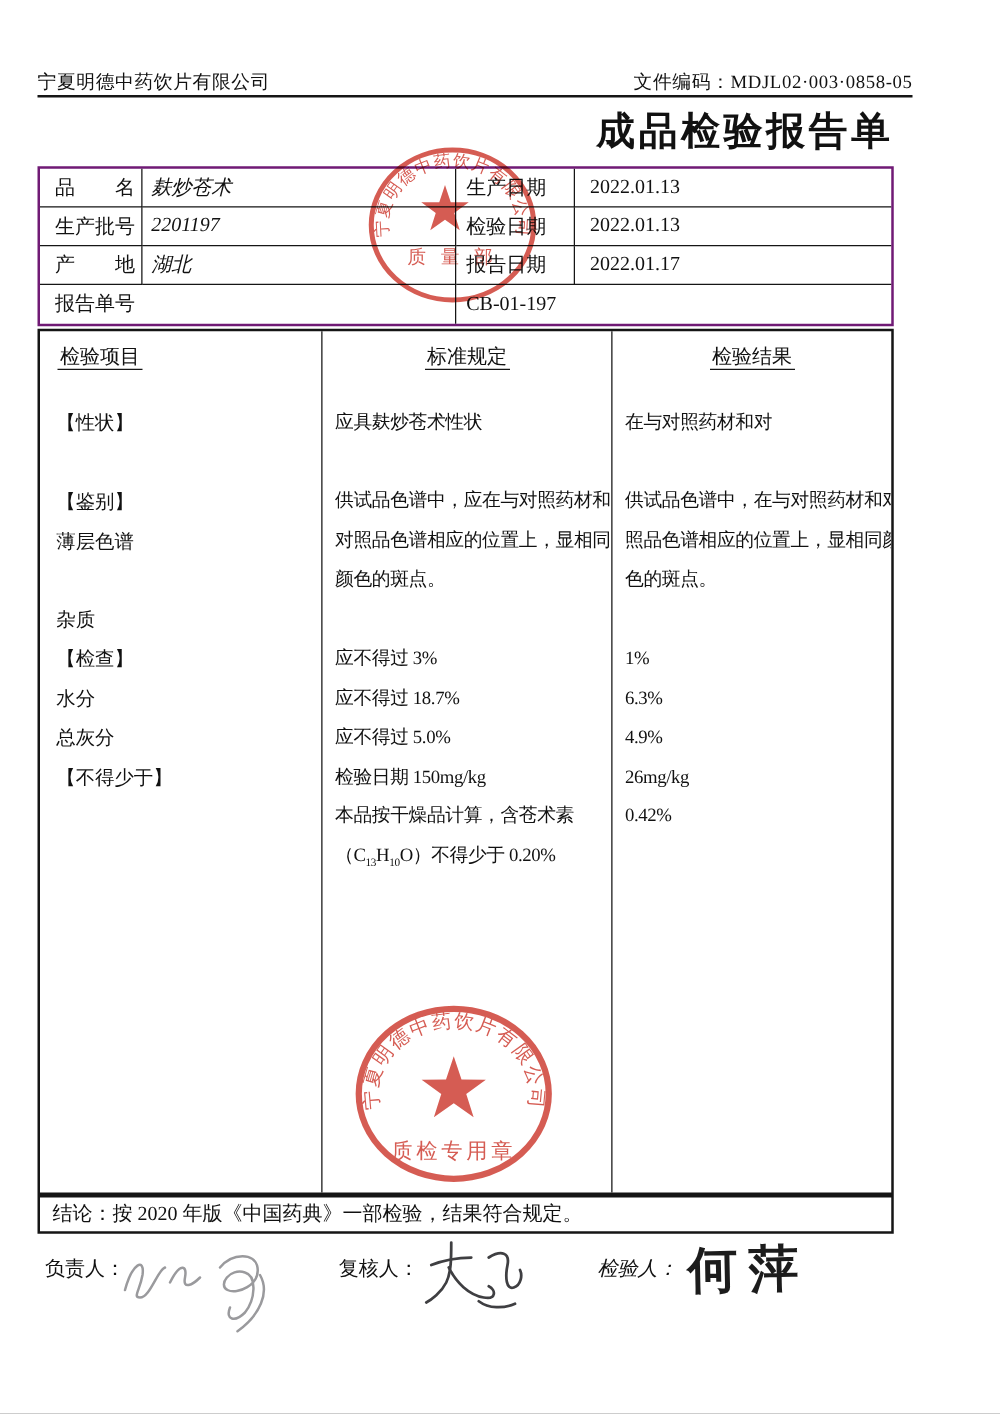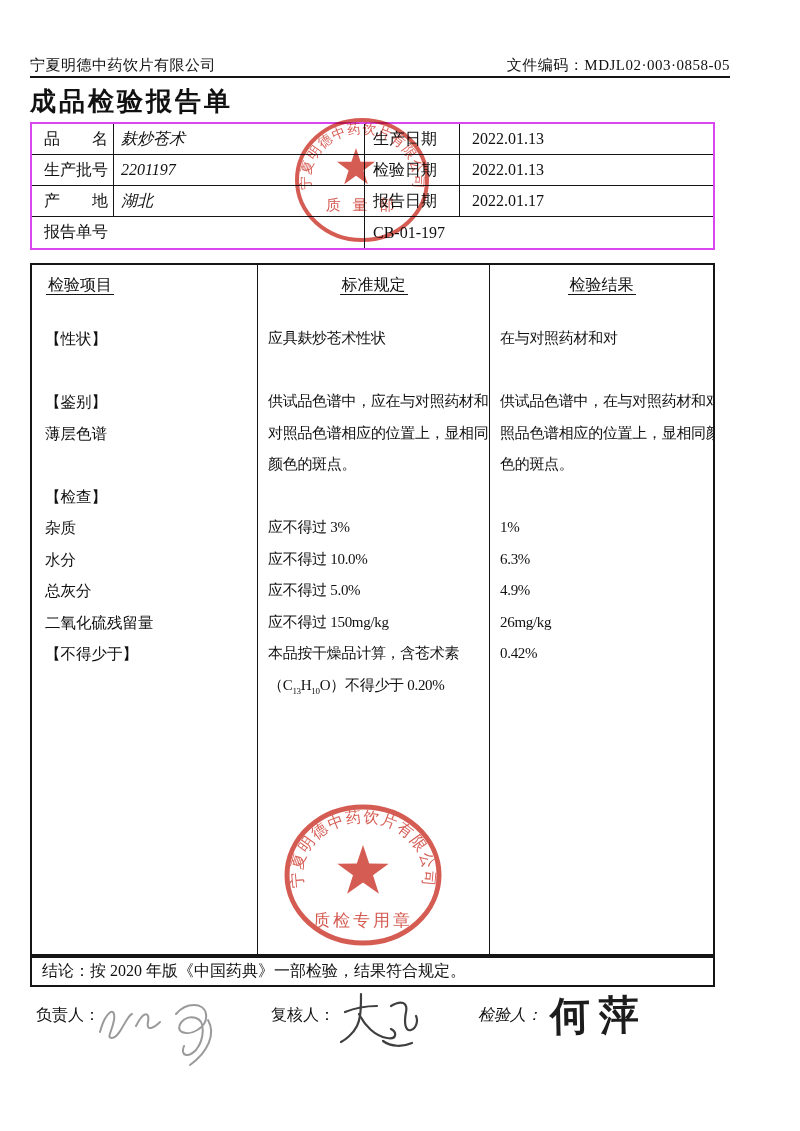--- a/index.html
+++ b/index.html
@@ -2,25 +2,25 @@
 <html style="--ink: #d0453b;"><head>
 <meta charset="utf-8">
 <style>
   html,body{margin:0;padding:0;background:#888;}
   #page{position:relative;width:800px;height:1131px;background:#ffffff;margin:0 auto;
         font-family:"Liberation Serif","DejaVu Serif",serif;color:#111;overflow:hidden;}
   
   .hdr-company{position:absolute;left:30px;top:56px;font-size:15px;letter-spacing:0.5px;}
   .hdr-code{position:absolute;right:70px;top:56px;font-size:15px;letter-spacing:0.5px;}
   .hdr-rule{position:absolute;left:30px;top:76px;width:700px;height:2px;background:#151515;}
-  .doc-title{position:absolute;left:30px;top:84px;width:685px;text-align:left;
-             font-size:26px;font-weight:bold;letter-spacing:3px;}
+  .doc-title{position:absolute;left:30px;top:84px;width:685px;text-align:right;
+             font-size:31px;font-weight:bold;letter-spacing:3px;}
   
-  .info-table{position:absolute;left:30px;top:122px;width:685px;height:128px;box-sizing:border-box;
-              border:2px solid #d946ef;display:grid;grid-template-columns:82px 251px 95px 1fr;
+  .info-table{position:absolute;left:30px;top:133px;width:685px;height:128px;box-sizing:border-box;
+              border:2px solid #701a75;display:grid;grid-template-columns:82px 251px 95px 1fr;
               grid-template-rows:repeat(4,1fr);}
   .cell{display:flex;align-items:center;font-size:16px;box-sizing:border-box;
         border-right:1.5px solid #151515;border-bottom:1.5px solid #151515;
         padding-left:8px;white-space:nowrap;overflow:hidden;}
   .cell.lab1{padding-left:12px;}
   .cell.val1{padding-left:7px;font-style:italic;}
   .cell.val2{padding-left:12px;}
   .cell.colend{border-right:none;}
   .cell.rowend{border-bottom:none;}
   .cell.span2a{grid-column:1 / 3;padding-left:12px;font-family:Liberation Serif, serif;}
@@ -87,42 +87,41 @@
 
   <div class="insp-table">
     <div class="insp-col first">
       <div class="insp-header"><span>检验项目</span></div>
       <div class="insp-lines">
           <div class="insp-line">【性状】</div>
           <div class="insp-line"></div>
           <div class="insp-line">【鉴别】</div>
           <div class="insp-line">薄层色谱</div>
           <div class="insp-line"></div>
+          <div class="insp-line">杂质</div>
           <div class="insp-line">【检查】</div>
-          <div class="insp-line">杂质</div>
           <div class="insp-line">水分</div>
           <div class="insp-line">总灰分</div>
-          <div class="insp-line">二氧化硫残留量</div>
           <div class="insp-line">【不得少于】</div>
           <div class="insp-line"></div>
         </div>
     </div>
     <div class="insp-col">
       <div class="insp-header"><span>标准规定</span></div>
       <div class="insp-lines">
           <div class="insp-line">应具麸炒苍术性状</div>
           <div class="insp-line"></div>
           <div class="insp-line">供试品色谱中，应在与对照药材和</div>
           <div class="insp-line">对照品色谱相应的位置上，显相同</div>
           <div class="insp-line">颜色的斑点。</div>
           <div class="insp-line"></div>
           <div class="insp-line">应不得过 3%</div>
-          <div class="insp-line">应不得过 10.0%</div>
+          <div class="insp-line">应不得过 18.7%</div>
           <div class="insp-line">应不得过 5.0%</div>
-          <div class="insp-line">应不得过 150mg/kg</div>
+          <div class="insp-line">检验日期 150mg/kg</div>
           <div class="insp-line">本品按干燥品计算，含苍术素</div>
           <div class="insp-line">（C<sub>13</sub>H<sub>10</sub>O）不得少于 0.20%</div>
         </div>
     </div>
     <div class="insp-col colend">
       <div class="insp-header"><span>检验结果</span></div>
       <div class="insp-lines">
           <div class="insp-line">在与对照药材和对</div>
           <div class="insp-line"></div>
           <div class="insp-line">供试品色谱中，在与对照药材和对</div>

